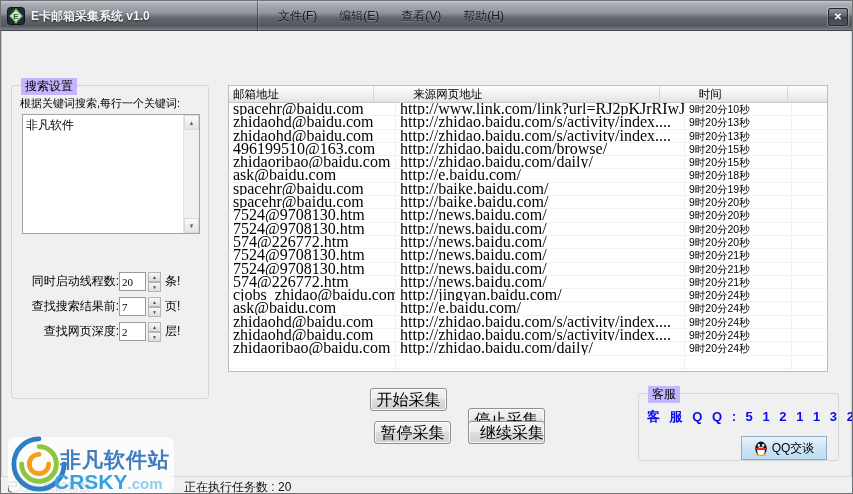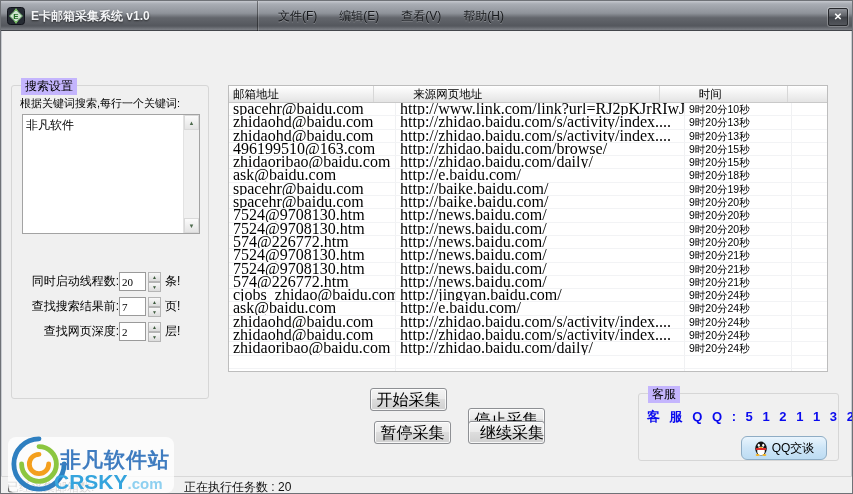--- a/index.html
+++ b/index.html
@@ -102,21 +102,21 @@
     text-align:center; line-height:21px; font-family:"Liberation Sans",sans-serif;
   }
 
   
   .service-box { left:637px; top:392px; width:201px; height:68px; }
   .qq-number { position:absolute; left:8px; top:14px; font-size:13px; font-weight:bold;
     letter-spacing:3px; white-space:nowrap; }
   .qq-btn {
     position:absolute; left:102px; top:42px; width:86px; height:24px;
     background:linear-gradient(#eaf5fd,#cde5f7 50%,#bddcf3);
-    border:1px solid #8fadc5; border-radius:6px;
+    border:1px solid #8fadc5; border-radius:0;
     display:flex; align-items:center; justify-content:center; gap:4px;
     font-size:12px; color:#000;
   }
 
   
   .statusbar {
     position:absolute; left:0; bottom:0; width:100%; height:17px;
     background:#f0f0f0; border-top:1px solid #d8d8d8;
   }
   .status-left  { position:absolute; left:6px; top:2px; font-size:12px; color:#333; white-space:nowrap; }

